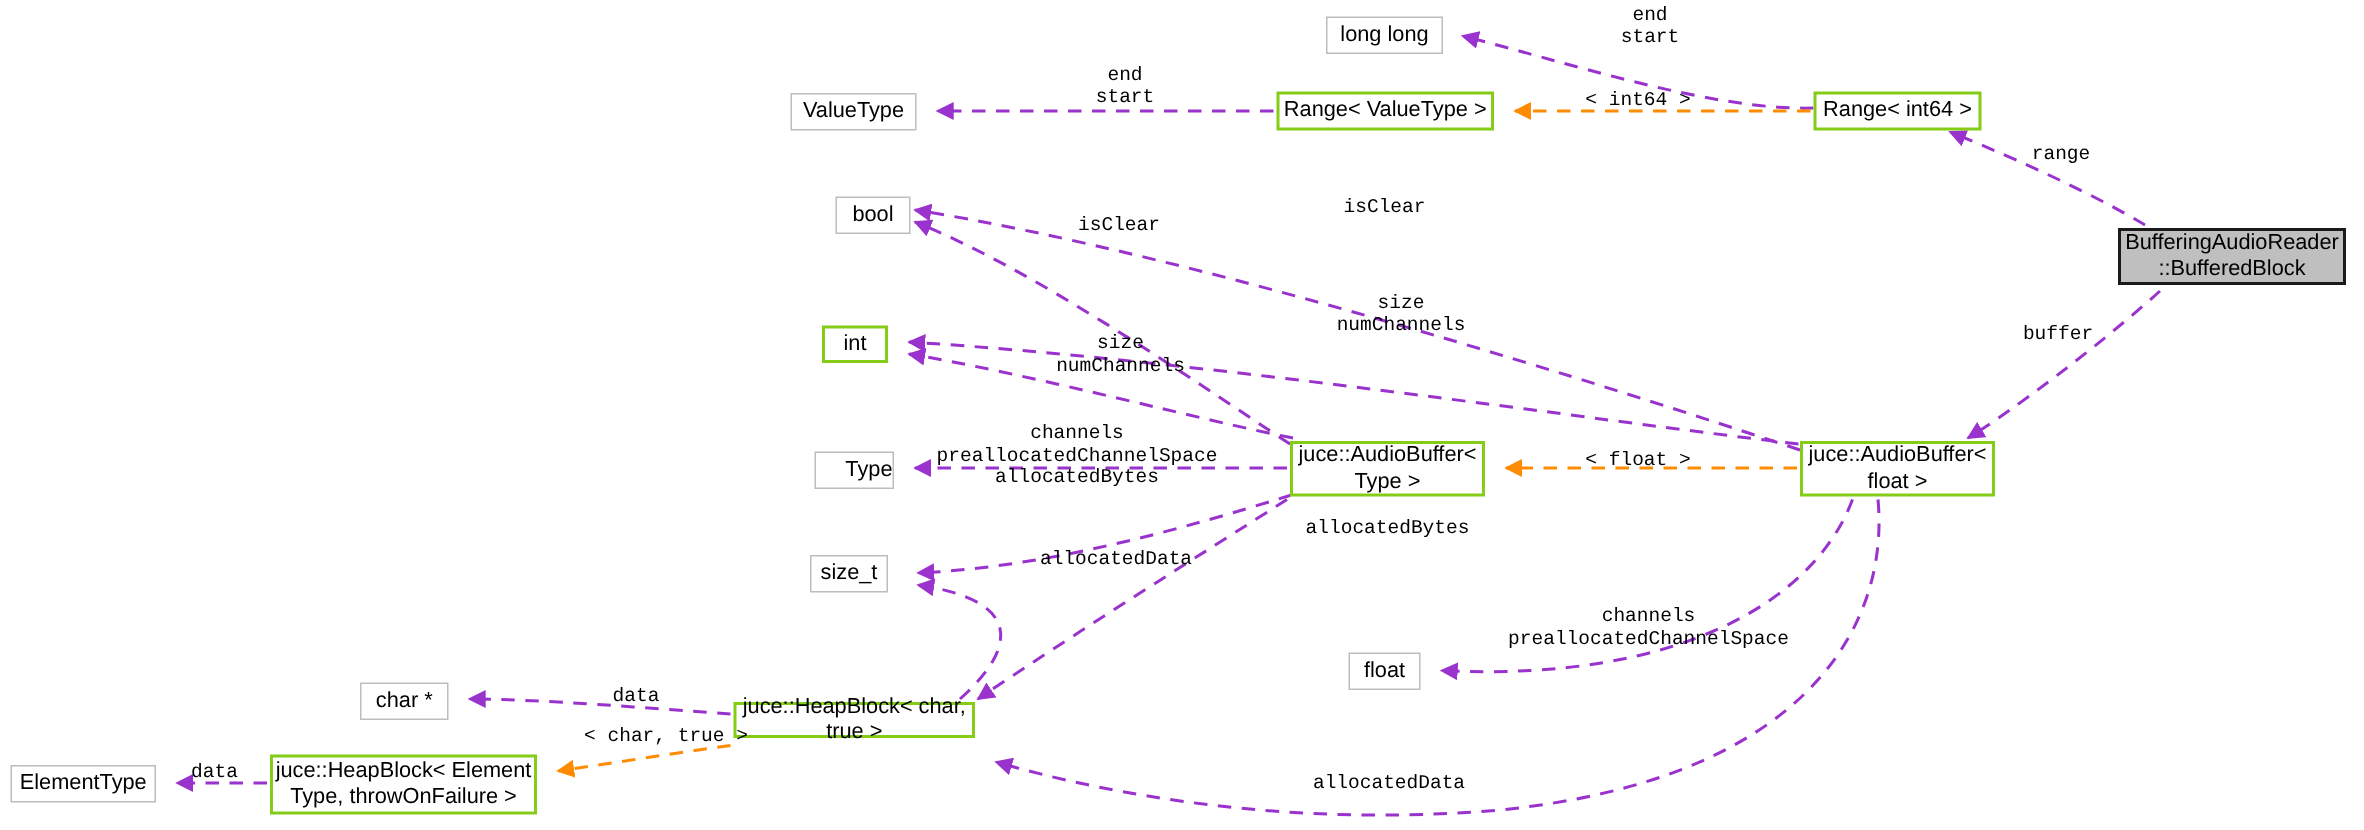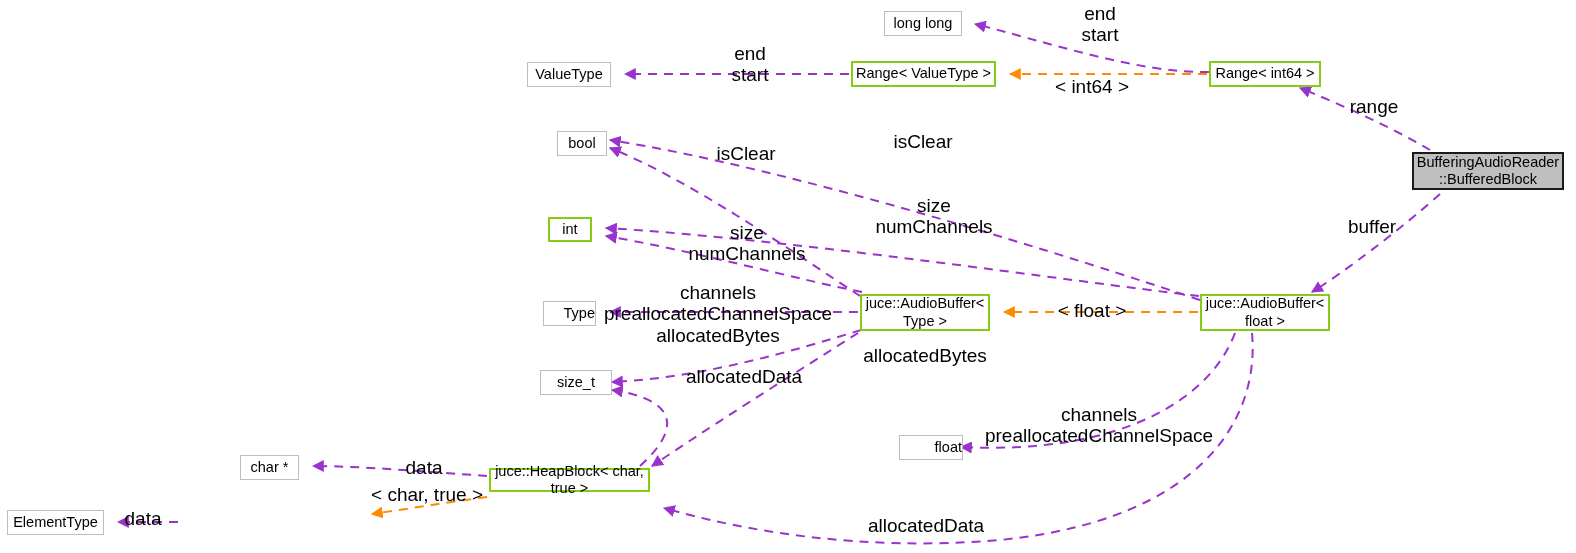--- a/index.html
+++ b/index.html
@@ -43,26 +43,27 @@
   }
   .node.thick {
     border: 2px solid #84cc16;
   }
   .node.current {
     border: 2px solid #1a1a1a;
     background: #bfbfbf;
   }
   .edge-label {
     position: absolute;
-    font-size: 19px;
+    font-size: 13px;
     color: #000000;
     text-align: center;
     white-space: pre;
     line-height: 1.12;
     transform: translateX(-50%);
+    font-family: Liberation Mono, monospace;
   }
 </style>
 </head>
 <body>
 
 <div id="diagram-root">
 
   <svg class="edges" viewBox="0 0 1576 553" xmlns="http://www.w3.org/2000/svg">
     <defs>
       <marker id="arrow-usage" viewBox="0 0 10 10" refX="9" refY="5" markerWidth="6" markerHeight="6" orient="auto-start-reverse">
@@ -125,59 +126,63 @@
   </div>
 
   <div class="node thick" style="left:548px; top:217px; width:44px; height:25px;">
     <span>int</span>
   </div>
 
   <div class="node thin" style="left:543px; top:301px; width:53px; height:25px;justify-content:flex-end;">
     <span>Type</span>
   </div>
 
-  <div class="node thin" style="left:540px; top:370px; width:72px; height:25px;">
+  <div class="node thin" style="left:540px; top:370px; width:52px; height:25px;">
     <span>size_t</span>
   </div>
 
   <div class="node thick" style="left:860px; top:294px; width:130px; height:37px;">
     <span>juce::AudioBuffer&lt;
 Type &gt;</span>
   </div>
 
   <div class="node thick" style="left:1200px; top:294px; width:130px; height:37px;">
     <span>juce::AudioBuffer&lt;
 float &gt;</span>
   </div>
 
-  <div class="node thin" style="left:899px; top:435px; width:64px; height:25px;justify-content:flex-end;">
+  <div class="node thin" style="left:899px; top:435px; width:48px; height:25px;">
     <span>float</span>
   </div>
 
   <div class="node thin" style="left:240px; top:455px; width:59px; height:25px;">
     <span>char *</span>
   </div>
 
   <div class="node thick" style="left:489px; top:468px; width:161px; height:24px;">
     <span>juce::HeapBlock&lt; char,
 true &gt;</span>
   </div>
 
   <div class="node thin" style="left:7px; top:510px; width:97px; height:25px;">
     <span>ElementType</span>
   </div>
 
+  <div class="node thick" style="left:180px; top:503px; width:178px; height:40px;">
+    <span>juce::HeapBlock&lt; Element
+Type, throwOnFailure &gt;</span>
+  </div>
 
   <div class="edge-label" style="left:1100px; top:3px;">end
 start</div>
 
   <div class="edge-label" style="left:750px; top:43px;">end
 start</div>
 
-  <div class="edge-label" style="left:1092px; top:60px;margin-top:16px;">&lt; int64 &gt;</div>
+  <div class="edge-label" style="left:1092px; top:60px;">&lt; int64 &gt;</div>
 
   <div class="edge-label" style="left:1374px; top:96px;">range</div>
 
   <div class="edge-label" style="left:746px; top:143px;">isClear</div>
 
   <div class="edge-label" style="left:923px; top:131px;">isClear</div>
 
   <div class="edge-label" style="left:747px; top:222px;">size
 numChannels</div>
 
@@ -194,19 +199,19 @@
 
   <div class="edge-label" style="left:1092px; top:300px;">&lt; float &gt;</div>
 
   <div class="edge-label" style="left:1372px; top:216px;">buffer</div>
 
   <div class="edge-label" style="left:1099px; top:404px;">channels
 preallocatedChannelSpace</div>
 
   <div class="edge-label" style="left:424px; top:457px;">data</div>
 
-  <div class="edge-label" style="left:427px; top:484px;">&lt; char, true &gt;</div>
+  <div class="edge-label" style="left:444px; top:484px;">&lt; char, true &gt;</div>
 
   <div class="edge-label" style="left:143px; top:508px;">data</div>
 
   <div class="edge-label" style="left:926px; top:515px;">allocatedData</div>
 
 </div>
 
 </body></html>

